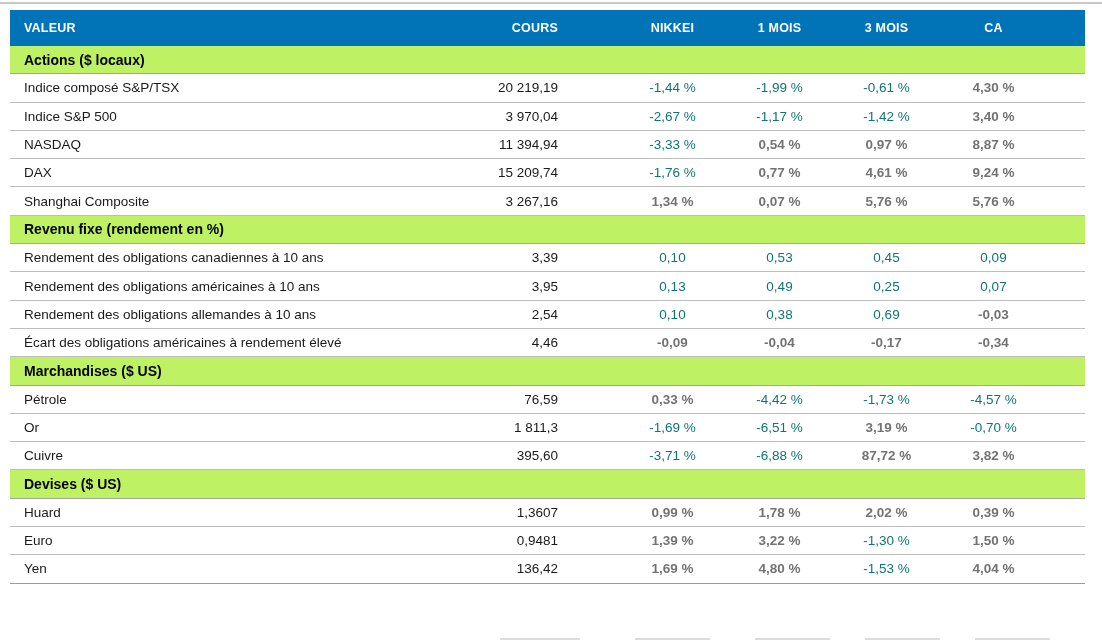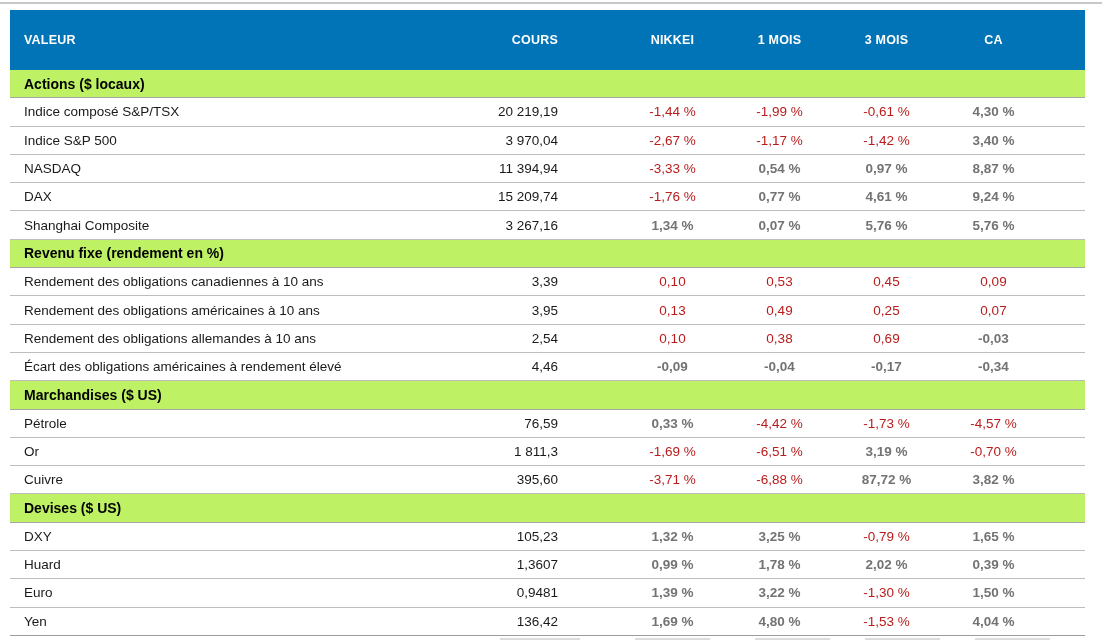--- a/index.html
+++ b/index.html
@@ -2,35 +2,35 @@
 <html><head>
 <meta charset="utf-8">
 <style>
   html,body{margin:0;padding:0;background:#ffffff;}
   .page{position:relative;width:1102px;height:642px;background:#ffffff;overflow:hidden;
         font-family:"Liberation Sans",sans-serif;}
   .top-line{position:absolute;top:2px;left:0;width:1102px;height:2px;background:#c8c8c8;}
   table.market{position:absolute;left:10px;top:10px;width:1075px;border-collapse:collapse;
         table-layout:fixed;}
   thead th{background:#0074b7;color:#ffffff;font-size:12.5px;font-weight:bold;height:28px;
-        padding:16px;letter-spacing:.2px;}
+        padding:4px;letter-spacing:.2px;}
   th.c-label{text-align:left;padding-left:14px;}
   th.c-cours{text-align:right;padding-right:61px;}
   th.c-pct{text-align:center;}
   tbody td{height:27.3px;font-size:13.5px;color:#1a1a1a;padding:0;vertical-align:middle;}
   tr.data-row td{border-bottom:1px solid #bdbdbd;background:#ffffff;}
   td.c-label{text-align:left;padding-left:14px;margin-top:13px;}
   td.c-cours{text-align:right;padding-right:61px;font-variant-numeric:tabular-nums;}
   td.c-pct{text-align:center;font-variant-numeric:tabular-nums;}
   tr.section-row td{background:#bef264;font-weight:bold;font-size:14px;color:#000000;
         border-bottom:1px solid #a6a6a6;border-top:1px solid #ababab;text-align:left;
         padding-left:14px;}
   tbody tr:first-child td{border-top:none;}
   tbody tr:last-child td{border-bottom:1px solid #9c9c9c;}
-  td[data-color="red"]{color:#b91c1c;}
+  td[data-color="red"]{color:#0f766e;}
   td[data-color="green"]{color:#737373;font-weight:bold;}
   .dash{position:absolute;top:638px;height:2px;background:#dcdcdc;}
 </style>
 </head>
 <body>
 
 <div class="page">
   <div class="top-line"></div>
 
   <table class="market">
@@ -169,29 +169,20 @@
           <td class="c-pct" data-color="red">-3,71 %</td>
           <td class="c-pct" data-color="red">-6,88 %</td>
           <td class="c-pct" data-color="green">87,72 %</td>
           <td class="c-pct" data-color="green">3,82 %</td>
           <td class="c-fill"></td>
         </tr>
         <tr class="section-row">
           <td class="" colspan="7">Devises ($ US)</td>
         </tr>
         <tr class="data-row">
-          <td class="c-label">DXY</td>
-          <td class="c-cours">105,23</td>
-          <td class="c-pct" data-color="green">1,32 %</td>
-          <td class="c-pct" data-color="green">3,25 %</td>
-          <td class="c-pct" data-color="red">-0,79 %</td>
-          <td class="c-pct" data-color="green">1,65 %</td>
-          <td class="c-fill"></td>
-        </tr>
-        <tr class="data-row">
           <td class="c-label">Huard</td>
           <td class="c-cours">1,3607</td>
           <td class="c-pct" data-color="green">0,99 %</td>
           <td class="c-pct" data-color="green">1,78 %</td>
           <td class="c-pct" data-color="green">2,02 %</td>
           <td class="c-pct" data-color="green">0,39 %</td>
           <td class="c-fill"></td>
         </tr>
         <tr class="data-row">
           <td class="c-label">Euro</td>

